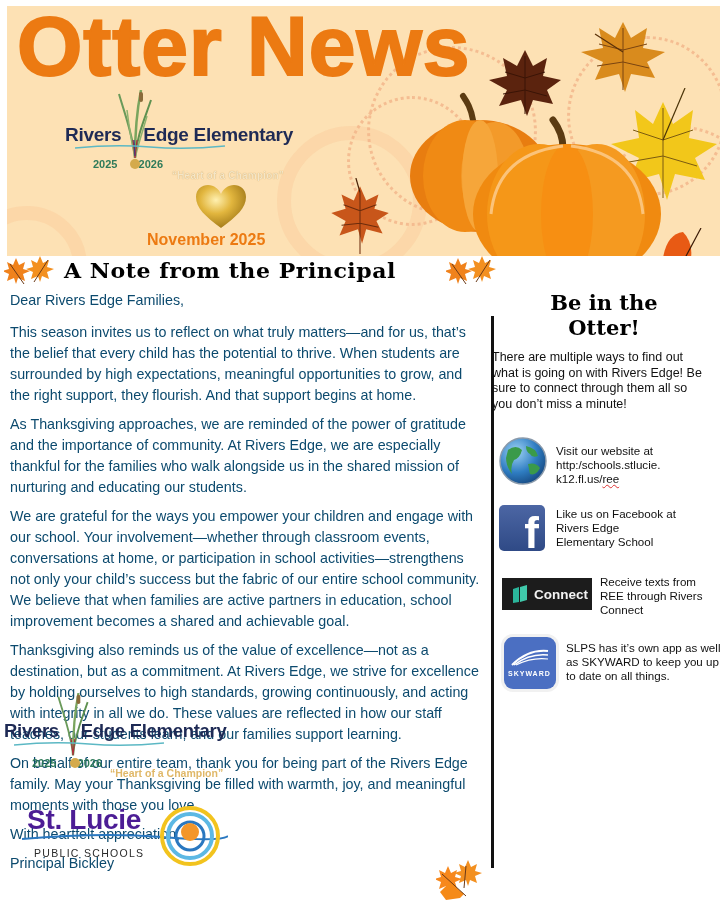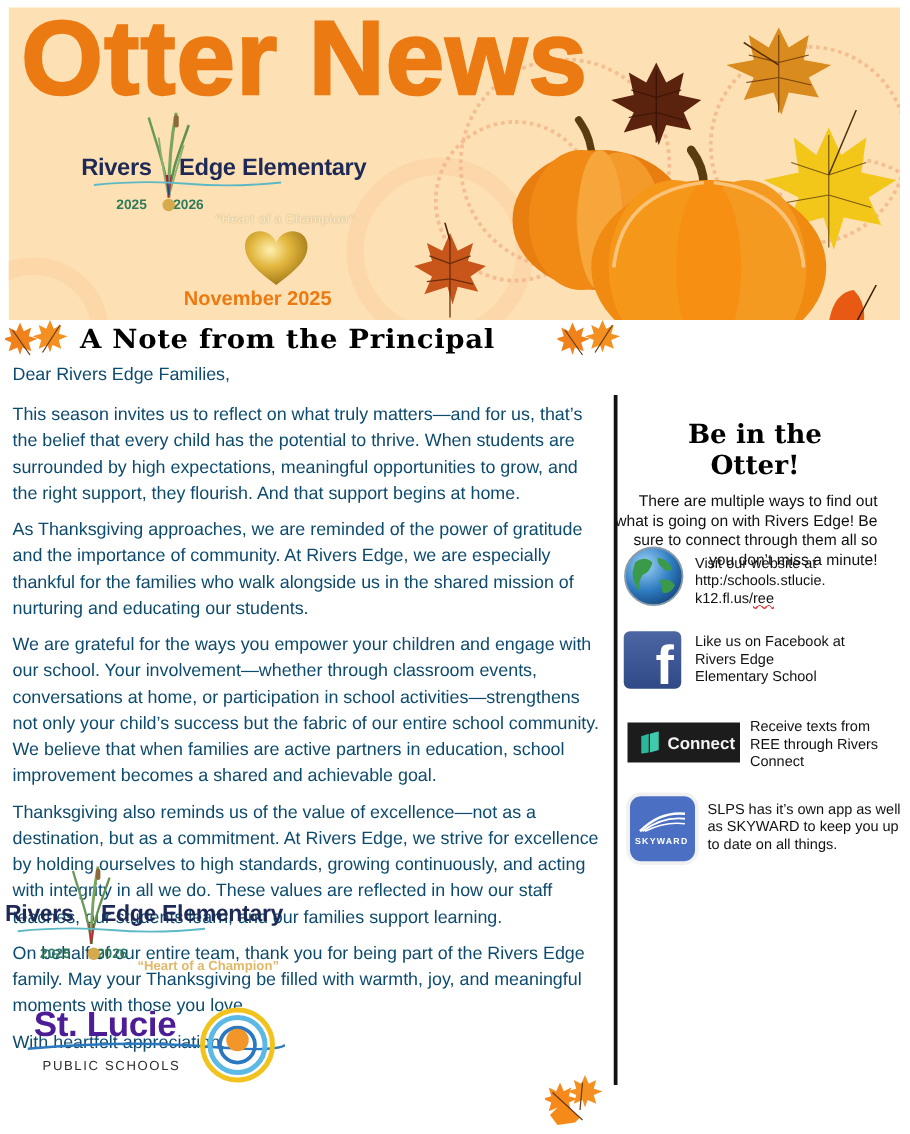--- a/index.html
+++ b/index.html
@@ -58,24 +58,24 @@
   }
   .letter p { margin-bottom: 8px; }
   .letter .greeting { margin-bottom: 11px; }
 
   .divider { position: absolute; left: 491px; top: 316px; width: 3px; height: 552px; background: #111; }
 
   
   .sidebar { position: absolute; left: 496px; top: 290px; width: 232px; }
   .side-title {
     text-align: center; font-family: "DejaVu Serif", serif; font-weight: 900;
-    font-size: 21px; line-height: 25px; color: #000; margin-left: -2px; width: 200px; margin-top: 44px;
+    font-size: 21px; line-height: 25px; color: #000; margin-left: -2px; width: 200px;
   }
   .side-intro {
-    text-align: right; font-size: 12.5px; line-height: 15.5px; color: #111;
+    text-align: left; font-size: 12.5px; line-height: 15.5px; color: #111;
     width: 210px; margin: 10px 0 0 -4px;
   }
   .side-item { position: absolute; left: 0; width: 232px; }
   .side-item .txt { position: absolute; font-size: 11.6px; line-height: 14px; color: #111; }
   .squiggle { text-decoration: underline wavy #d33; text-decoration-thickness: 1px; }
 
   .connect-badge {
     position: absolute; left: 6px; top: 0; width: 90px; height: 32px; background: #1c1c1c;
     display: flex; align-items: center; gap: 6px; padding-left: 10px;
   }
@@ -203,20 +203,21 @@
 </svg>
 
 <div class="letter">
   <p class="greeting">Dear Rivers Edge Families,</p>
   <p>This season invites us to reflect on what truly matters—and for us, that’s the belief that every child has the potential to thrive.  When students are surrounded by high expectations, meaningful opportunities to grow, and the right support, they flourish.  And that support begins at home.</p>
   <p>As Thanksgiving approaches, we are reminded of the power of gratitude and the importance of community.  At Rivers Edge, we are especially thankful for the families who walk alongside us in the shared mission of nurturing and educating our students.</p>
   <p>We are grateful for the ways you empower your children and engage with our school.  Your involvement—whether through classroom events, conversations at home, or participation in school activities—strengthens not only your child’s success but the fabric of our entire school community.  We believe that when families are active partners in education, school improvement becomes a shared and achievable goal.</p>
   <p>Thanksgiving also reminds us of the value of excellence—not as a destination, but as a commitment.  At Rivers Edge, we strive for excellence by holding ourselves to high standards, growing continuously, and acting with integrity in all we do.  These values are reflected in how our staff teaches, our students learn, and our families support learning.</p>
   <p>On behalf of our entire team, thank you for being part of the Rivers Edge family.  May your Thanksgiving be filled with warmth, joy, and meaningful moments with those you love.</p>
   <p>With heartfelt appreciation,</p>
+  <p>Principal Bickley</p>
 </div>
 
 <svg style="position:absolute;left:436px;top:858px" width="46" height="42" viewBox="0 0 46 42">
   <path d="M12 8 L15 15 L21 12 L19 19 L26 21 L19 24 L21 31 L14 28 L12 34 L10 28 L3 31 L5 24 L-2 21 L5 19 L3 12 L9 15 Z" fill="#f7881c"></path>
   <path d="M32 2 L35 9 L41 6 L39 13 L46 15 L39 18 L41 25 L34 22 L32 28 L30 22 L23 25 L25 18 L18 15 L25 13 L23 6 L29 9 Z" fill="#f39020"></path>
   <path d="M14 24 L28 36 L24 40 L10 42 L4 34 Z" fill="#f58a18"></path>
   <path d="M6 16 L30 38 M30 8 L28 30" stroke="#6b3a18" stroke-width="1"></path>
 </svg>
 
 <div class="divider"></div>

